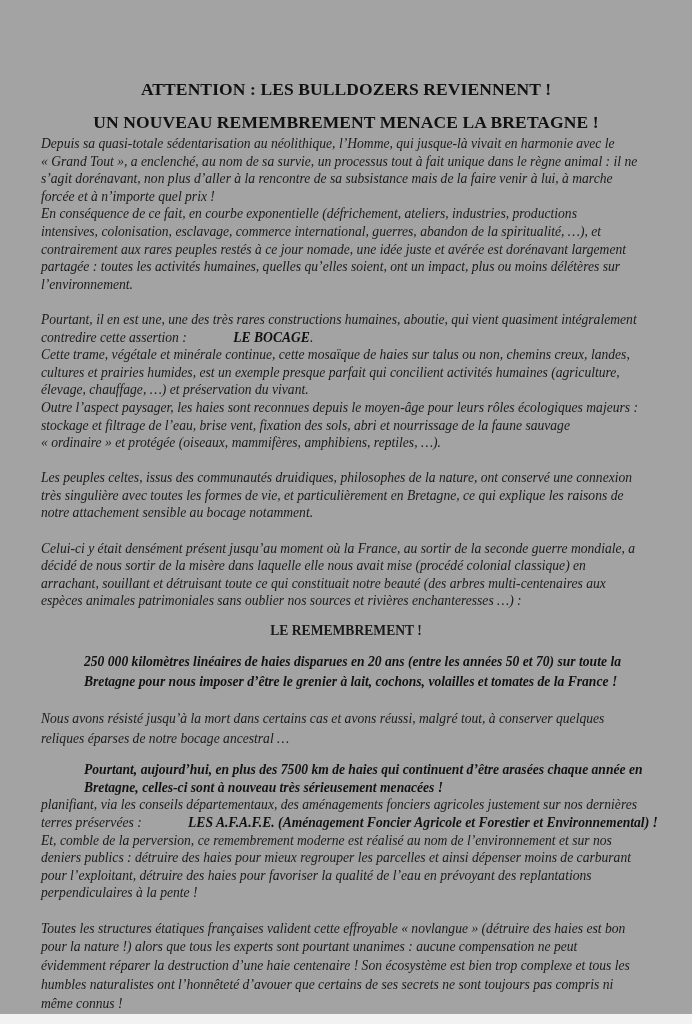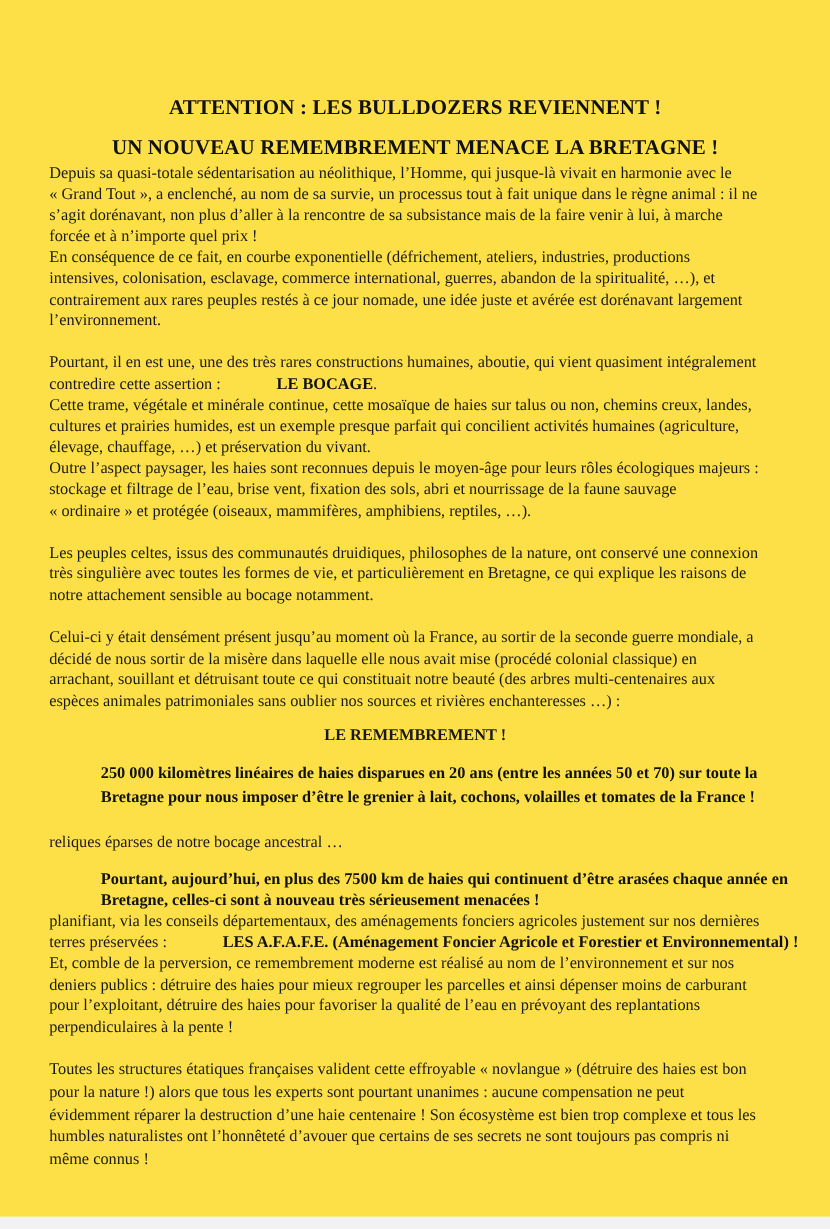--- a/index.html
+++ b/index.html
@@ -13,21 +13,21 @@
       position: relative;
       overflow: hidden;
       font-family: "Liberation Serif", "DejaVu Serif", serif;
       color: #1a1a1a;
     }
     .page {
       position: absolute;
       left: 0; top: 0;
       width: 692px;
       height: 1014px;
-      background: #fde047;
+      background: #a3a3a3;
     }
     .bottom-strip {
       position: absolute;
       left: 0; top: 1014px;
       width: 692px;
       height: 10px;
       background: #f2f2f2;
     }
     .title {
       position: absolute;
@@ -44,21 +44,21 @@
     .title.l2 { top: 112px; }
 
     .content {
       position: absolute;
       left: 41px;
       top: 135px;
       width: 620px;
       font-size: 13.6px;
       line-height: 17.6px;
     }
-    .para { margin: 0; white-space: nowrap; }
+    .para { margin: 0; white-space: nowrap; font-style: italic; }
     .line { display: block; white-space: nowrap; }
     .gap { height: 17.6px; }
     .gap-s { height: 12px; }
     .b { font-weight: bold; color: #111; margin-left: 43px; }
     .heading2 {
       font-weight: bold;
       text-align: center;
       font-size: 13.6px;
       margin-left: -41px;
       width: 692px;
@@ -74,20 +74,21 @@
   <div class="content">
 
     <div class="para">
       <span class="line">Depuis sa quasi-totale sédentarisation au néolithique, l’Homme, qui jusque-là vivait en harmonie avec le</span>
       <span class="line">« Grand Tout », a enclenché, au nom de sa survie, un processus tout à fait unique dans le règne animal : il ne</span>
       <span class="line">s’agit dorénavant, non plus d’aller à la rencontre de sa subsistance mais de la faire venir à lui, à marche</span>
       <span class="line">forcée et à n’importe quel prix !</span>
       <span class="line">En conséquence de ce fait, en courbe exponentielle (défrichement, ateliers, industries, productions</span>
       <span class="line">intensives, colonisation, esclavage, commerce international, guerres, abandon de la spiritualité, …), et</span>
       <span class="line">contrairement aux rares peuples restés à ce jour nomade, une idée juste et avérée est dorénavant largement</span>
+      <span class="line">partagée : toutes les activités humaines, quelles qu’elles soient, ont un impact, plus ou moins délétères sur</span>
       <span class="line">l’environnement.</span>
     </div>
     <div class="gap"></div>
 
     <div class="para">
       <span class="line">Pourtant, il en est une, une des très rares constructions humaines, aboutie, qui vient quasiment intégralement</span>
       <span class="line"><span>contredire cette assertion : </span><span class="b">LE BOCAGE</span><span>.</span></span>
       <span class="line">Cette trame, végétale et minérale continue, cette mosaïque de haies sur talus ou non, chemins creux, landes,</span>
       <span class="line">cultures et prairies humides, est un exemple presque parfait qui concilient activités humaines (agriculture,</span>
       <span class="line">élevage, chauffage, …) et préservation du vivant.</span>
@@ -115,20 +116,21 @@
     <div class="heading2">LE REMEMBREMENT !</div>
     <div class="gap-s"></div>
 
     <div class="para b" style="line-height:20px;">
       <span class="line">250 000 kilomètres linéaires de haies disparues en 20 ans (entre les années 50 et 70) sur toute la</span>
       <span class="line">Bretagne pour nous imposer d’être le grenier à lait, cochons, volailles et tomates de la France !</span>
     </div>
     <div class="gap"></div>
 
     <div class="para" style="line-height:20px;">
+      <span class="line">Nous avons résisté jusqu’à la mort dans certains cas et avons réussi, malgré tout, à conserver quelques</span>
       <span class="line">reliques éparses de notre bocage ancestral …</span>
     </div>
     <div class="gap-s"></div>
 
     <div class="para">
       <span class="line b">Pourtant, aujourd’hui, en plus des 7500 km de haies qui continuent d’être arasées chaque année en</span>
       <span class="line b">Bretagne, celles-ci sont à nouveau très sérieusement menacées !</span>
       <span class="line">planifiant, via les conseils départementaux, des aménagements fonciers agricoles justement sur nos dernières</span>
       <span class="line"><span>terres préservées : </span><span class="b">LES A.F.A.F.E. (Aménagement Foncier Agricole et Forestier et Environnemental) !</span></span>
       <span class="line">Et, comble de la perversion, ce remembrement moderne est réalisé au nom de l’environnement et sur nos</span>

